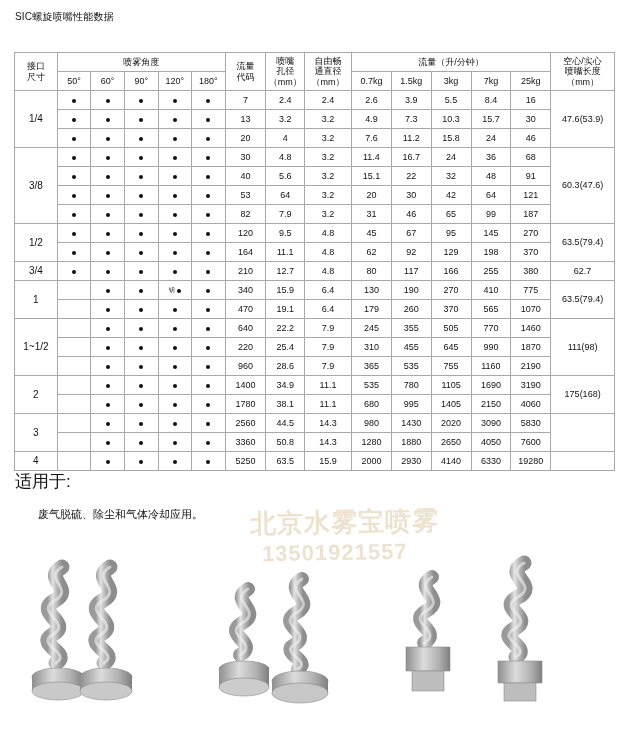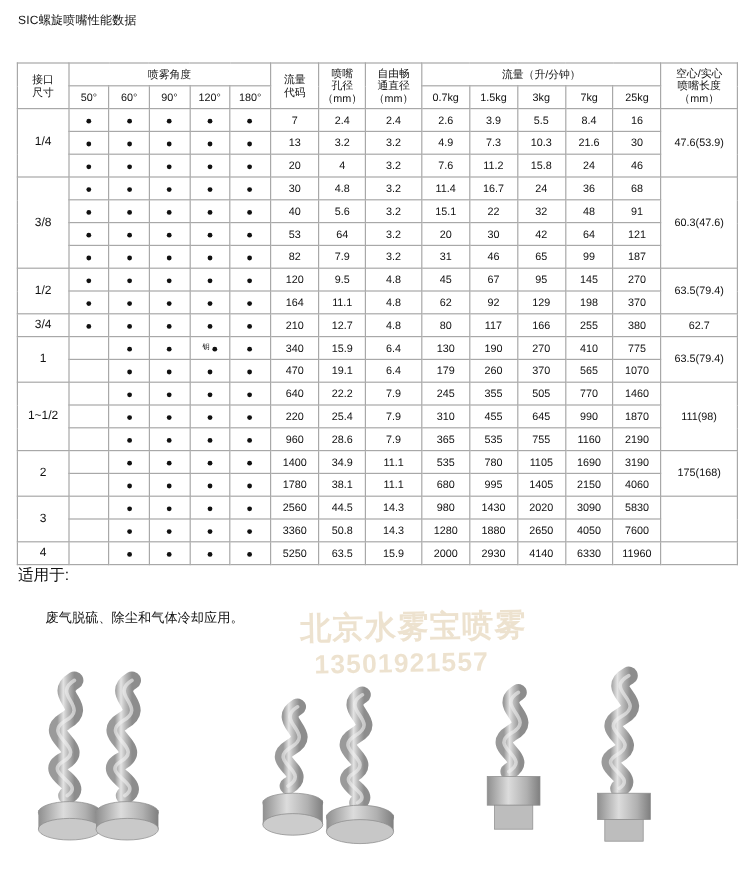--- a/index.html
+++ b/index.html
@@ -68,21 +68,21 @@
   }
   .tiny-note {
     font-size: 6px;
     vertical-align: middle;
     margin-right: 2px;
   }
   .sect-title {
     position: absolute;
     left: 15px;
     top: 470px;
-    font-size: 13px;
+    font-size: 17px;
     color: #111;
   }
   .sect-body {
     position: absolute;
     left: 38px;
     top: 495px;
     font-size: 11px;
     color: #111;
     margin-top: 12px;
   }
@@ -193,21 +193,21 @@
           <td class="dot-cell"><span class="dot"></span></td>
           <td class="dot-cell"><span class="dot"></span></td>
           <td class="dot-cell"><span class="dot"></span></td>
           <td class="dot-cell"><span class="dot"></span></td>
           <td>13</td>
           <td>3.2</td>
           <td>3.2</td>
           <td>4.9</td>
           <td>7.3</td>
           <td>10.3</td>
-          <td>21.6</td>
+          <td>15.7</td>
           <td>30</td>
         </tr>
         <tr>
           <td class="dot-cell"><span class="dot"></span></td>
           <td class="dot-cell"><span class="dot"></span></td>
           <td class="dot-cell"><span class="dot"></span></td>
           <td class="dot-cell"><span class="dot"></span></td>
           <td class="dot-cell"><span class="dot"></span></td>
           <td>20</td>
           <td>4</td>
@@ -479,21 +479,21 @@
           <td class="dot-cell"><span class="dot"></span></td>
           <td class="dot-cell"><span class="dot"></span></td>
           <td class="dot-cell"><span class="dot"></span></td>
           <td>5250</td>
           <td>63.5</td>
           <td>15.9</td>
           <td>2000</td>
           <td>2930</td>
           <td>4140</td>
           <td>6330</td>
-          <td>11960</td>
+          <td>19280</td>
           <td rowspan="1"></td>
         </tr>
       </tbody>
   </table>
 
   <div class="sect-title">适用于:</div>
   <div class="sect-body">废气脱硫、除尘和气体冷却应用。</div>
 
   <div class="watermark">北京水雾宝喷雾</div>
   <div class="watermark2">13501921557</div>

